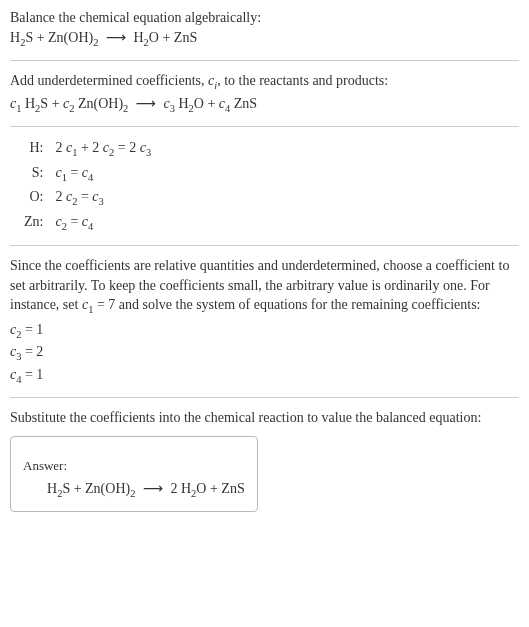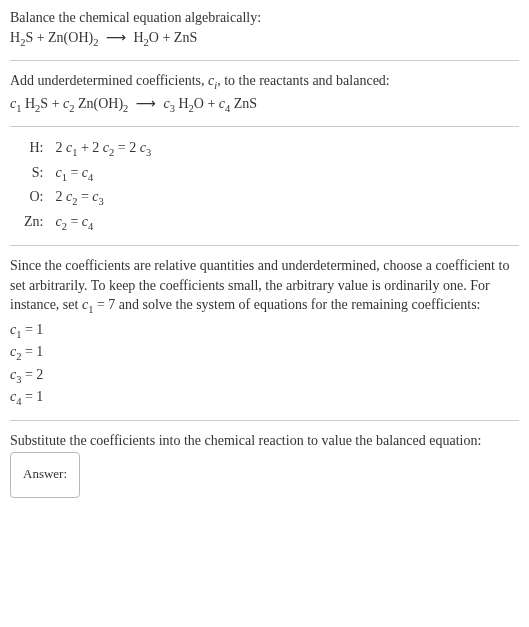--- a/index.html
+++ b/index.html
@@ -46,23 +46,23 @@
     }
     .eq-table td:first-child {
       text-align: right;
     }
     .coeff-list {
       margin-top: 2px;
     }
     .answer-box {
       border: 1px solid #b8b8b8;
       border-radius: 4px;
-      padding: 12px 12px 10px 12px;
+      padding: 20px 12px 10px 12px;
       display: inline-block;
-      margin-top: 2px;
+      margin-top: 8px;
     }
     .answer-label {
       font-size: 13px;
       margin-bottom: 4px;
     }
     .answer-eq {
       padding-left: 24px;
     }
     .ital {
       font-style: italic;
@@ -77,21 +77,21 @@
     <span><span>H</span><span class="chem-sub">2</span><span>S + Zn(OH)</span><span class="chem-sub">2</span></span>
     <span class="arrow">⟶</span>
     <span><span>H</span><span class="chem-sub">2</span><span>O + ZnS</span></span>
   </div>
 </div>
 
 <hr class="divider">
 
 <div class="section">
   <div>
-    <span>Add underdetermined coefficients, </span><span class="ital">c</span><span class="sub">i</span><span>, to the reactants and balanced:</span>
+    <span>Add underdetermined coefficients, </span><span class="ital">c</span><span class="sub">i</span><span>, to the reactants and products:</span>
   </div>
   <div>
     <span class="ital">c</span><span class="chem-sub">1</span><span> H</span><span class="chem-sub">2</span><span>S + </span><span class="ital">c</span><span class="chem-sub">2</span><span> Zn(OH)</span><span class="chem-sub">2</span>
     <span class="arrow">⟶</span>
     <span class="ital">c</span><span class="chem-sub">3</span><span> H</span><span class="chem-sub">2</span><span>O + </span><span class="ital">c</span><span class="chem-sub">4</span><span> ZnS</span>
   </div>
 </div>
 
 <hr class="divider">
 
@@ -118,27 +118,31 @@
     </table>
 </div>
 
 <hr class="divider">
 
 <div class="section">
   <div>
     <span>Since the coefficients are relative quantities and underdetermined, choose a coefficient to set arbitrarily. To keep the coefficients small, the arbitrary value is ordinarily one. For instance, set </span><span class="ital">c</span><span class="chem-sub">1</span><span> = 7 and solve the system of equations for the remaining coefficients:</span>
   </div>
   <div class="coeff-list">
-    <div><span class="ital">c</span><span class="chem-sub">1</span><span> = 1</span></div>
     <div><span class="ital">c</span><span class="chem-sub">2</span><span> = 1</span></div>
     <div><span class="ital">c</span><span class="chem-sub">3</span><span> = 2</span></div>
     <div><span class="ital">c</span><span class="chem-sub">4</span><span> = 1</span></div>
   </div>
 </div>
 
 <hr class="divider">
 
 <div class="section">
   <div>Substitute the coefficients into the chemical reaction to value the balanced equation:</div>
   <div class="answer-box">
     <div class="answer-label">Answer:</div>
+    <div class="answer-eq">
+      <span>H</span><span class="chem-sub">2</span><span>S + Zn(OH)</span><span class="chem-sub">2</span>
+      <span class="arrow">⟶</span>
+      <span>2 </span><span>H</span><span class="chem-sub">2</span><span>O + ZnS</span>
+    </div>
   </div>
 </div>
 
 </body></html>

